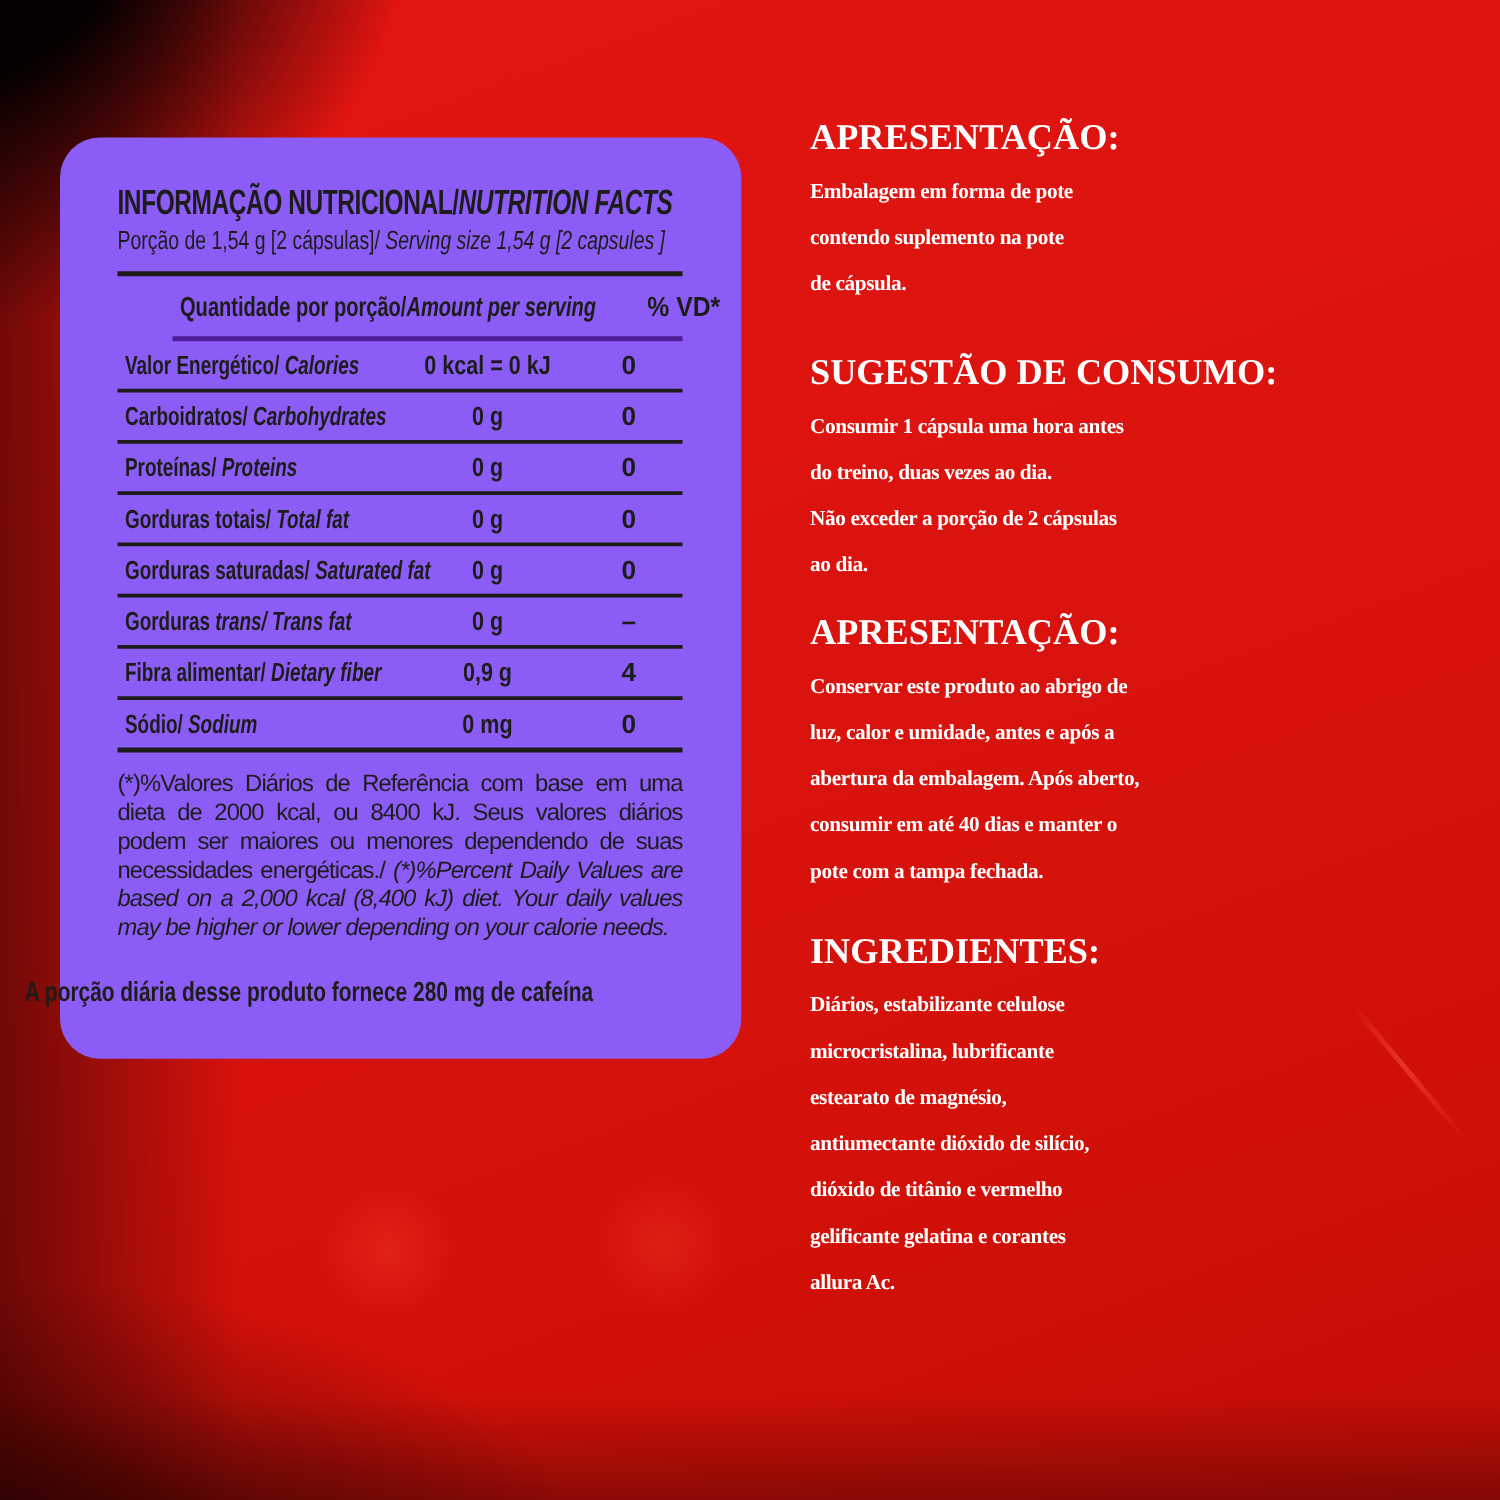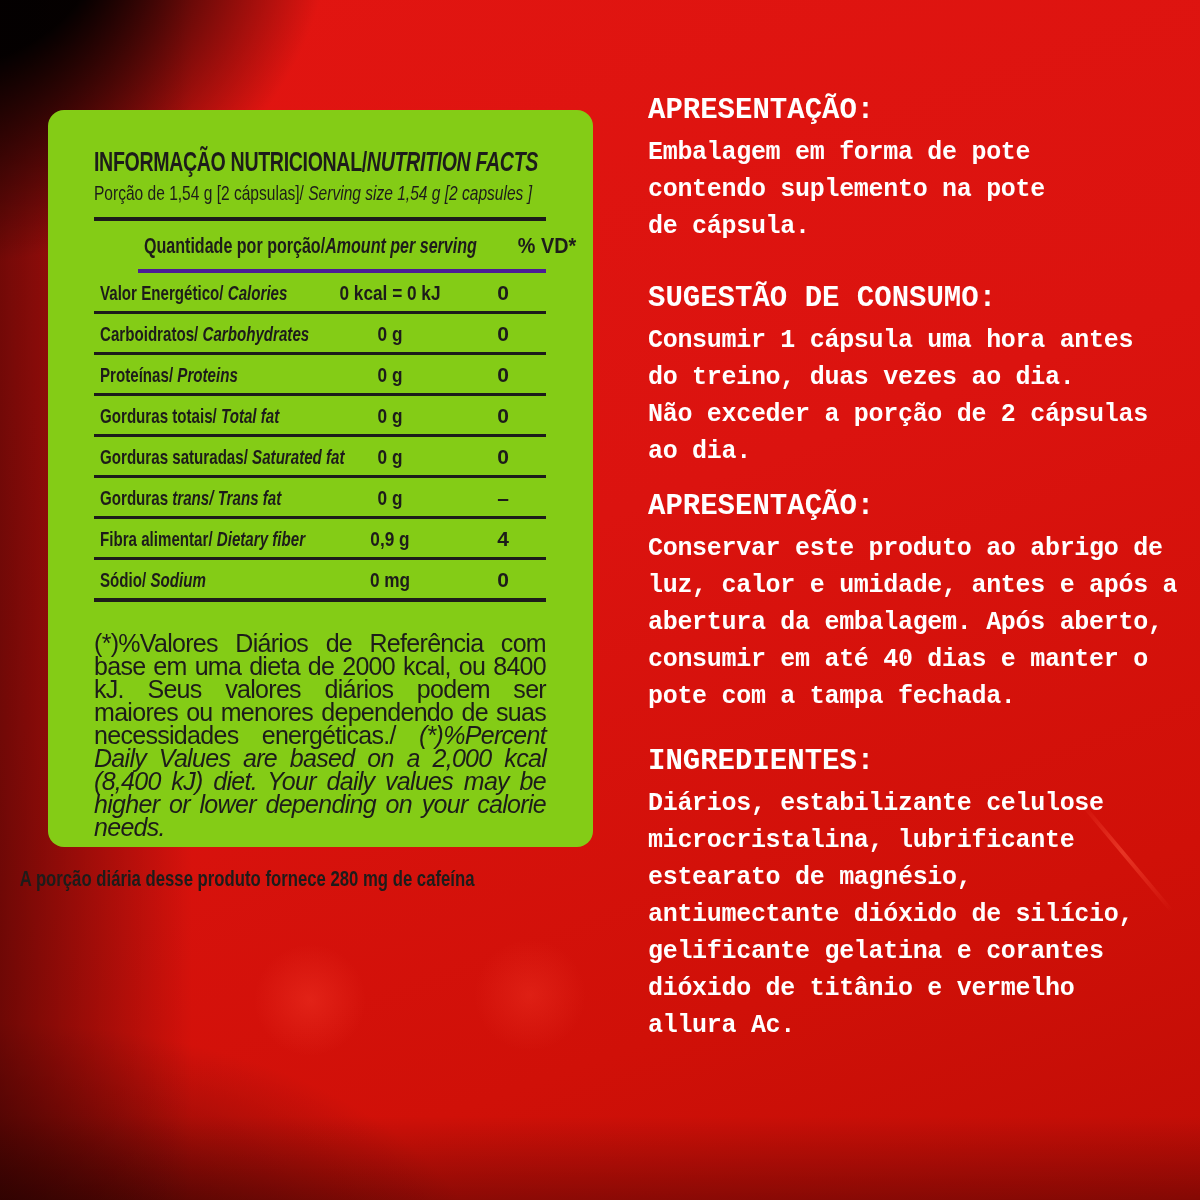--- a/index.html
+++ b/index.html
@@ -20,21 +20,21 @@
       linear-gradient(160deg, #e21511 0%, #db130f 45%, #d01008 78%, #c00d06 100%);
   }
   .streak{
     position:absolute;left:1082px;top:802px;width:140px;height:4px;
     transform:rotate(50deg);transform-origin:0 50%;border-radius:4px;
     background:linear-gradient(90deg, transparent, rgba(255,90,65,0.5) 45%, transparent);
   }
   
   .card{
     position:absolute;left:48px;top:110px;width:545px;height:737px;
-    background:#84cc16;border-radius:16px;color:#1d1c1a;
+    background:#8b5cf6;border-radius:32px;color:#1d1c1a;
   }
   .card-inner{position:absolute;left:46px;top:0;width:452px;}
   .it{font-style:italic;}
   .nf-title{
     margin-top:36px;font-size:28px;font-weight:700;white-space:nowrap;
     transform:scaleX(0.70);transform-origin:0 50%;letter-spacing:-0.5px;line-height:32px;
   }
   .nf-serving{
     font-size:21px;font-weight:400;white-space:nowrap;line-height:30px;
     transform:scaleX(0.74);transform-origin:0 50%;
@@ -57,38 +57,38 @@
   .nf-row .ramt{
     position:absolute;left:226px;width:140px;top:8px;text-align:center;
     font-size:21px;font-weight:700;transform:scaleX(0.82);transform-origin:center top;
   }
   .nf-row .rdv{
     position:absolute;left:366px;width:86px;top:8px;text-align:center;
     font-size:21px;font-weight:700;
   }
   .nf-row.last{border-bottom:4px solid #1d1c1a;}
   .nf-footnote{
-    margin-top:30px;font-size:25px;line-height:23px;text-align:justify;
+    margin-top:14px;font-size:19px;line-height:23px;text-align:justify;
     letter-spacing:-0.7px;
   }
   .nf-caffeine-wrap{margin-top:27px;display:flex;justify-content:flex-end;}
   .nf-caffeine{
     font-size:22px;font-weight:700;white-space:nowrap;
     transform:scaleX(0.76);transform-origin:center;
   }
   
   .info{
     position:absolute;left:648px;width:520px;color:#ffffff;
-    font-family:Liberation Mono, monospace;font-weight:700;
+    font-family:Liberation Serif, serif;font-weight:700;
   }
   .info h2{
     margin:0 0 7px 0;font-size:29px;line-height:33px;letter-spacing:0;
     font-weight:700;
   }
-  .bline{font-size:25px;line-height:37px;white-space:nowrap;letter-spacing:-0.3px;}
+  .bline{font-size:17px;line-height:37px;white-space:nowrap;letter-spacing:-0.3px;}
   .s0{top:94px;} .s1{top:282px;} .s2{top:490px;} .s3{top:745px;}
 </style>
 </head>
 <body>
 
 <div class="bg">
   <div class="streak"></div>
 </div>
 
 <div class="card">
@@ -193,17 +193,17 @@
     </div>
 </section>
 
 <section class="info s3">
   <h2>INGREDIENTES:</h2>
   <div>
       <div class="bline">Diários, estabilizante celulose</div>
       <div class="bline">microcristalina, lubrificante</div>
       <div class="bline">estearato de magnésio,</div>
       <div class="bline">antiumectante dióxido de silício,</div>
+      <div class="bline">dióxido de titânio e vermelho</div>
       <div class="bline">gelificante gelatina e corantes</div>
-      <div class="bline">dióxido de titânio e vermelho</div>
       <div class="bline">allura Ac.</div>
     </div>
 </section>
 
 </body></html>

